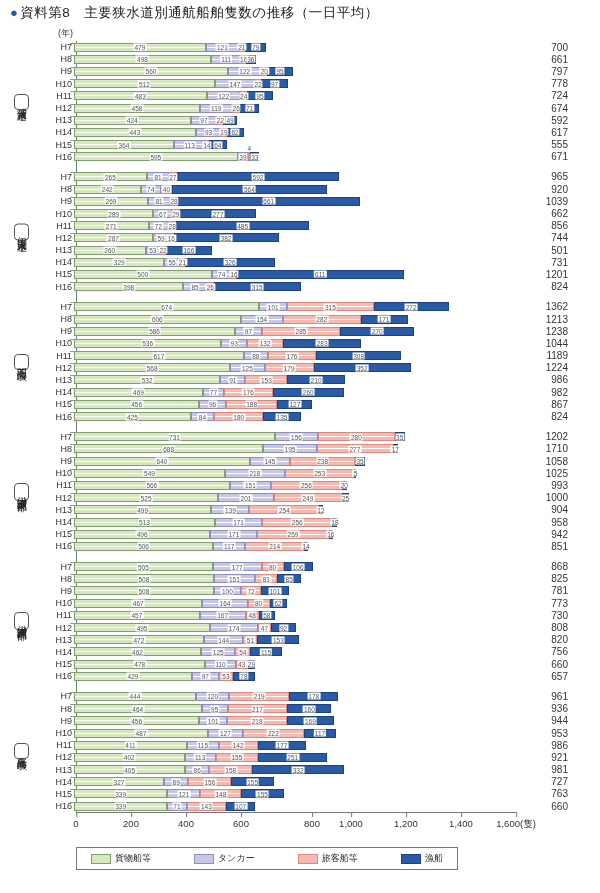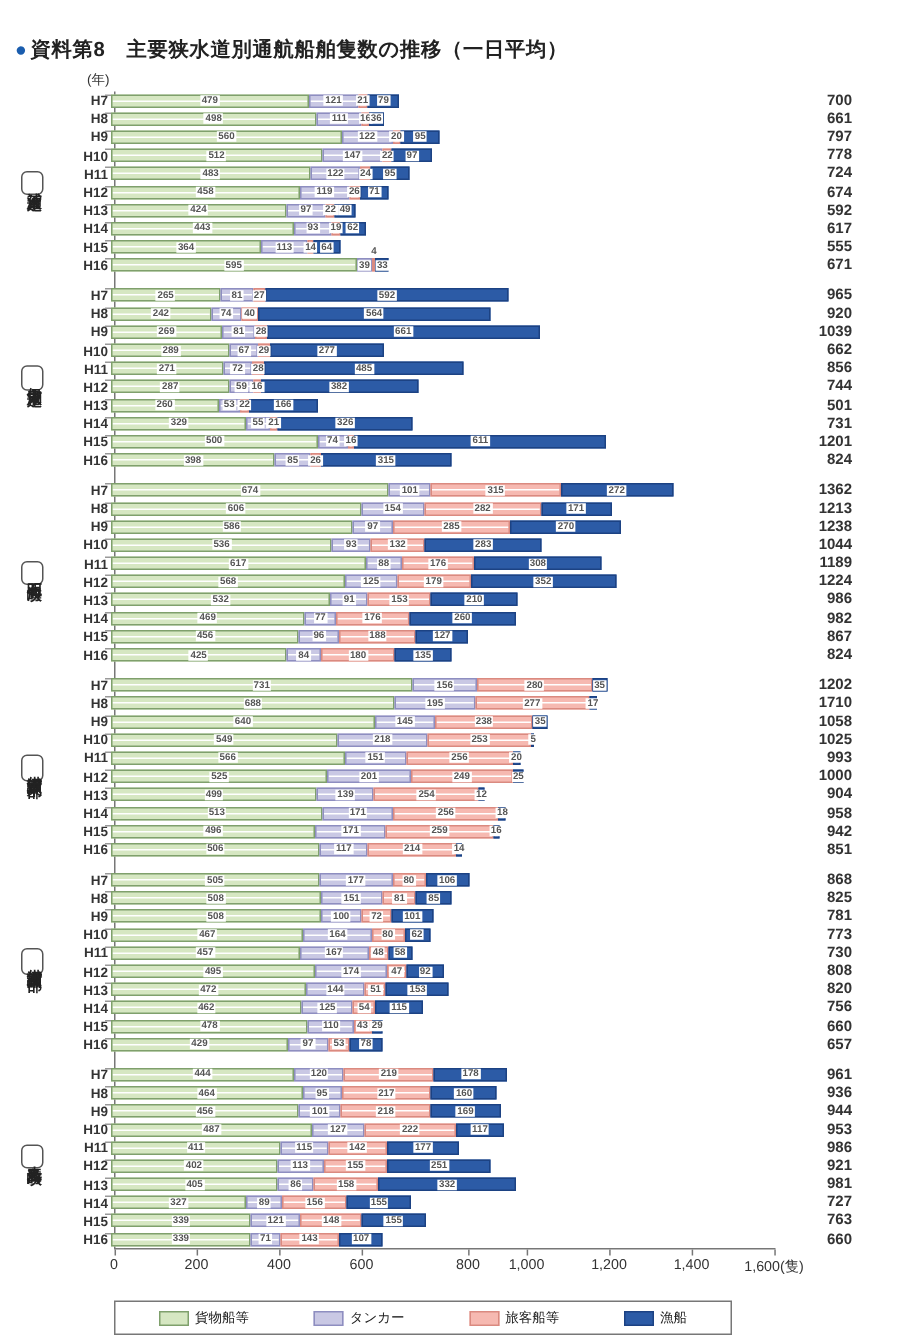--- a/index.html
+++ b/index.html
@@ -1,42 +1,42 @@
 <!DOCTYPE html>
 <html><head>
 <meta charset="utf-8">
 <style>
   html,body{margin:0;padding:0;background:#fff;}
   body{width:600px;height:893px;font-family:"Liberation Sans","DejaVu Sans",sans-serif;color:#333;overflow:hidden;}
   .page{position:relative;width:600px;height:893px;}
-  .hdr{padding:24px 0 0 10px;font-size:13.5px;font-weight:bold;color:#222;letter-spacing:0.5px;}
+  .hdr{padding:4px 0 0 10px;font-size:13.5px;font-weight:normal;color:#222;letter-spacing:0.5px;}
   .bullet{color:#1a5dae;margin-right:2px;font-size:13px;}
   .ylab{margin:5px 0 1px 58px;font-size:9px;color:#333;}
   .chart-body{position:relative;margin-top:1px;}
   .vaxis{position:absolute;left:76px;top:0;bottom:0;width:1px;background:#777;}
-  .group{position:relative;margin-bottom:8px;font-weight:bold;}
+  .group{position:relative;margin-bottom:8px;}
   .group:last-child{margin-bottom:0;}
   .glabel{position:absolute;left:14px;top:50%;transform:translateY(-50%);
     writing-mode:vertical-rl;text-orientation:upright;border:1px solid #555;border-radius:4px;
     padding:5px 1px;font-size:10px;line-height:1.05;letter-spacing:1px;color:#222;background:#fff;z-index:1;}
   .row{display:flex;align-items:center;height:12.2px;}
   .year{width:74px;text-align:right;padding-right:2px;font-size:9px;color:#333;box-sizing:border-box;}
   .barwrap{position:relative;display:flex;width:442px;height:9px;align-items:stretch;}
   .barwrap::before{content:'';position:absolute;left:-4px;top:0;width:4px;height:1px;background:#999;}
   .seg{position:relative;height:9px;box-sizing:border-box;border:1px solid;flex-shrink:0;}
   .seg.stripe{background-image:linear-gradient(#fff,#fff);background-repeat:no-repeat;background-position:center;background-size:100% 1px;}
   .val{position:absolute;left:50%;top:50%;transform:translate(-50%,-50%);
     font-size:6.5px;line-height:7px;color:#555;background:#fff;padding:0 1px;white-space:nowrap;z-index:2;}
   .val.above{top:-5px;background:transparent;}
   .total{width:52px;text-align:right;font-size:10px;color:#333;}
   .xaxis{position:relative;margin-left:76px;width:441px;border-top:1px solid #777;height:22px;}
   .xtick{position:absolute;top:0;transform:translateX(-50%);font-size:9.5px;color:#333;padding-top:5px;white-space:nowrap;}
   .xtick::before{content:'';position:absolute;top:0;left:50%;width:1px;height:4px;background:#777;}
   .legend{display:flex;justify-content:space-between;align-items:center;margin:12px 0 0 76px;
-    width:352px;border:1px solid #777;padding:4px 29px;box-sizing:content-box;}
+    width:352px;border:1px solid #777;padding:4px 14px;box-sizing:content-box;}
   .litem{display:flex;align-items:center;font-size:9px;color:#222;}
   .lswatch{display:inline-block;width:18px;height:8px;border:1px solid;margin-right:4px;}
 </style>
 </head>
 <body>
 
 <div class="page">
   <div class="hdr">
     <span class="bullet">●</span><span>資料第8　主要狭水道別通航船舶隻数の推移（一日平均）</span>
   </div>

